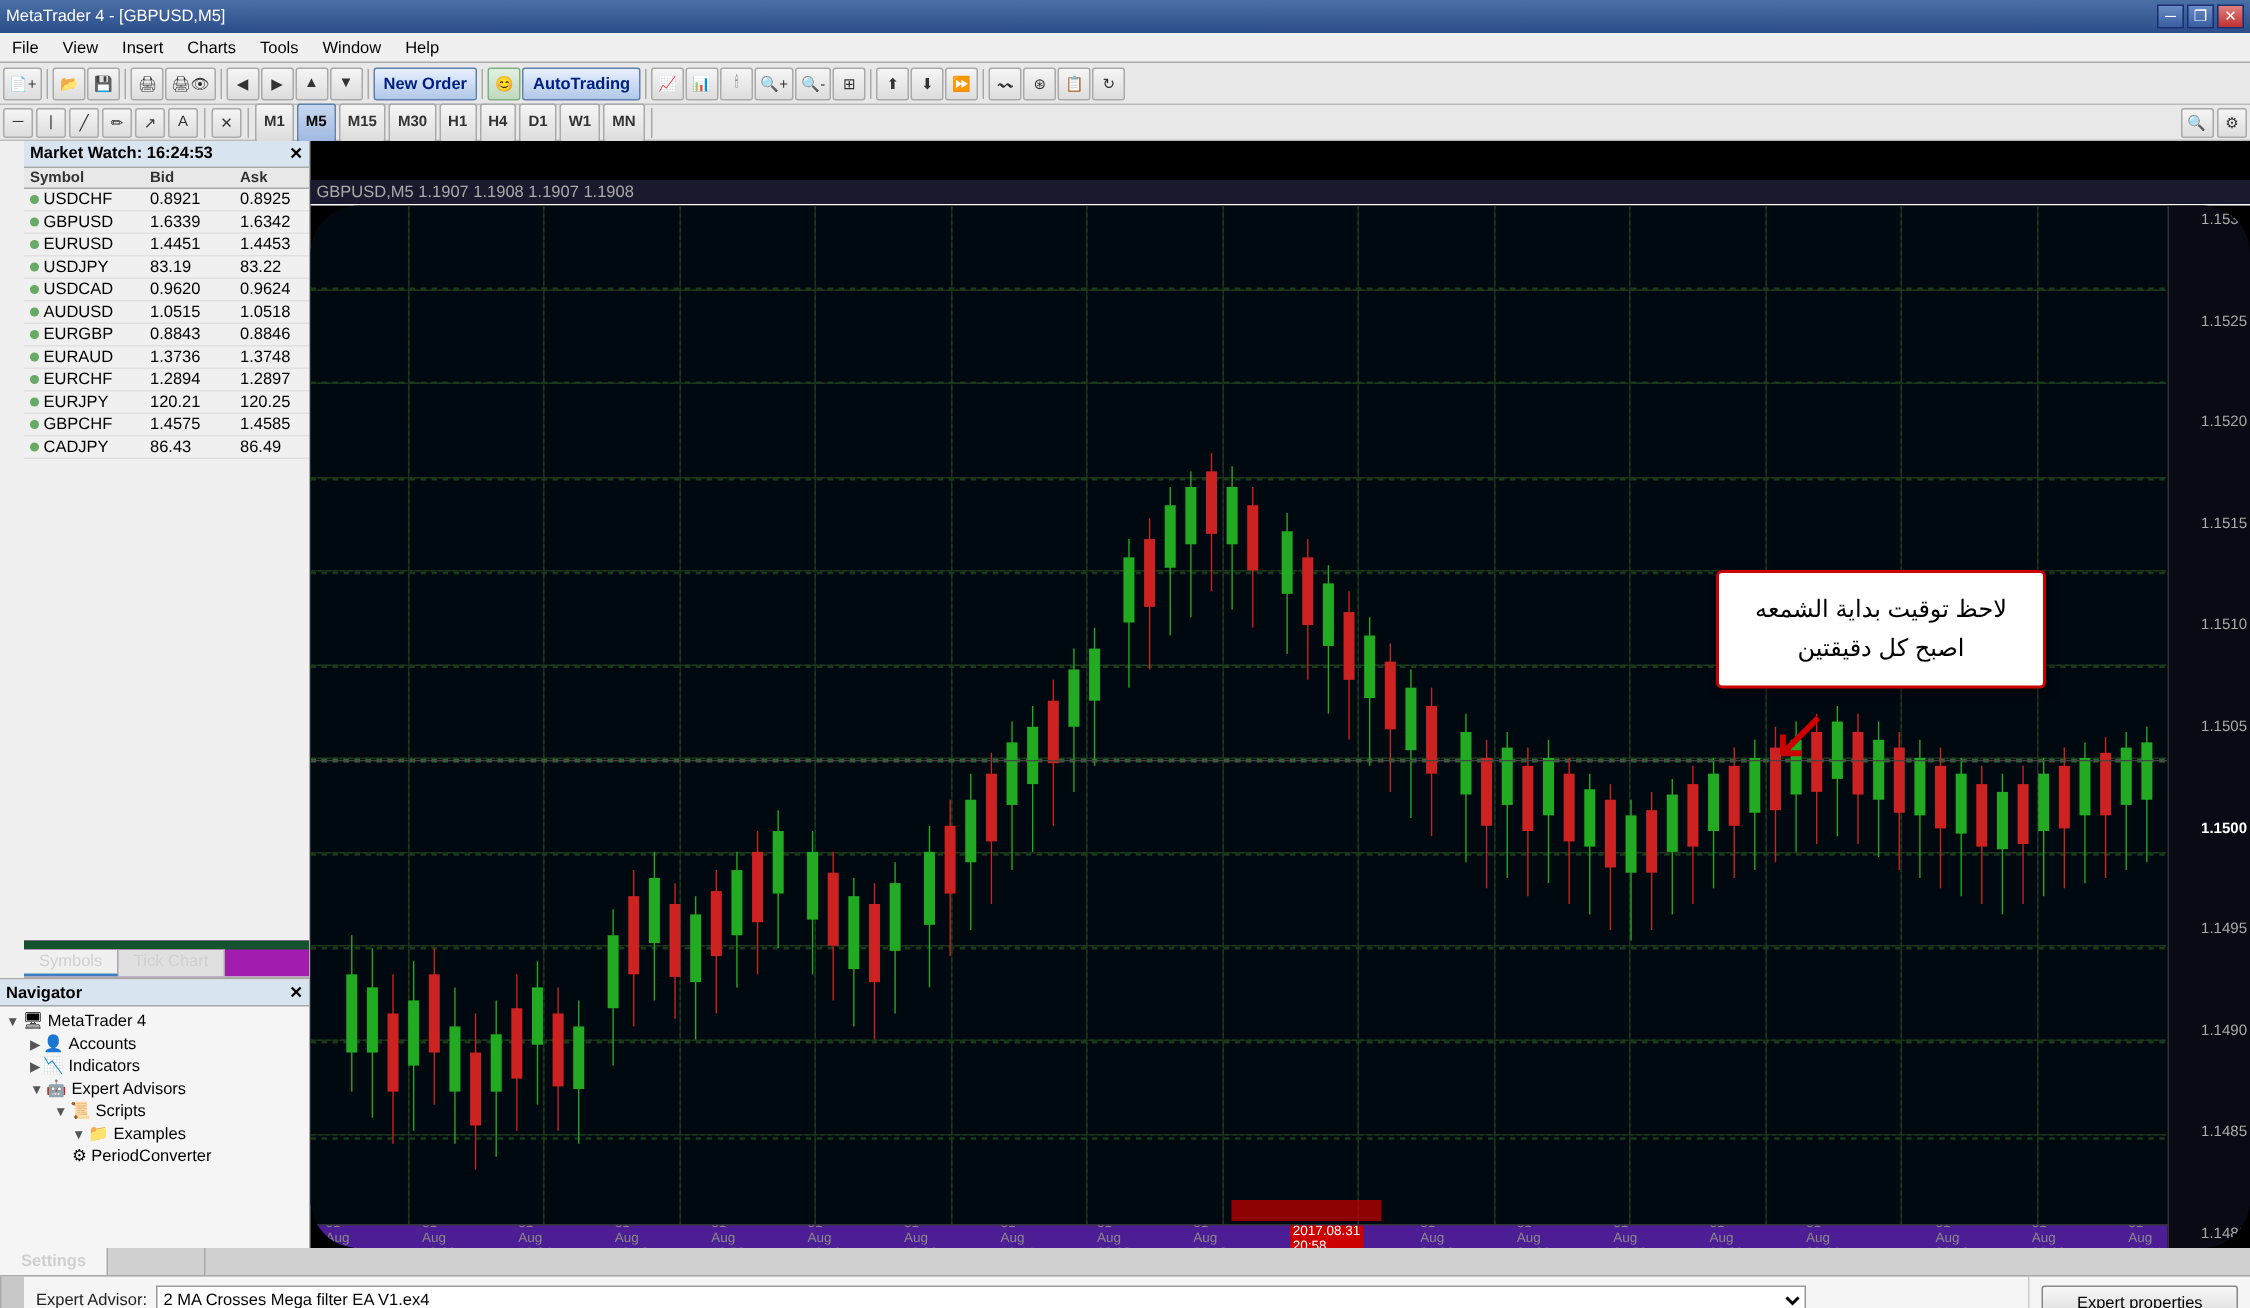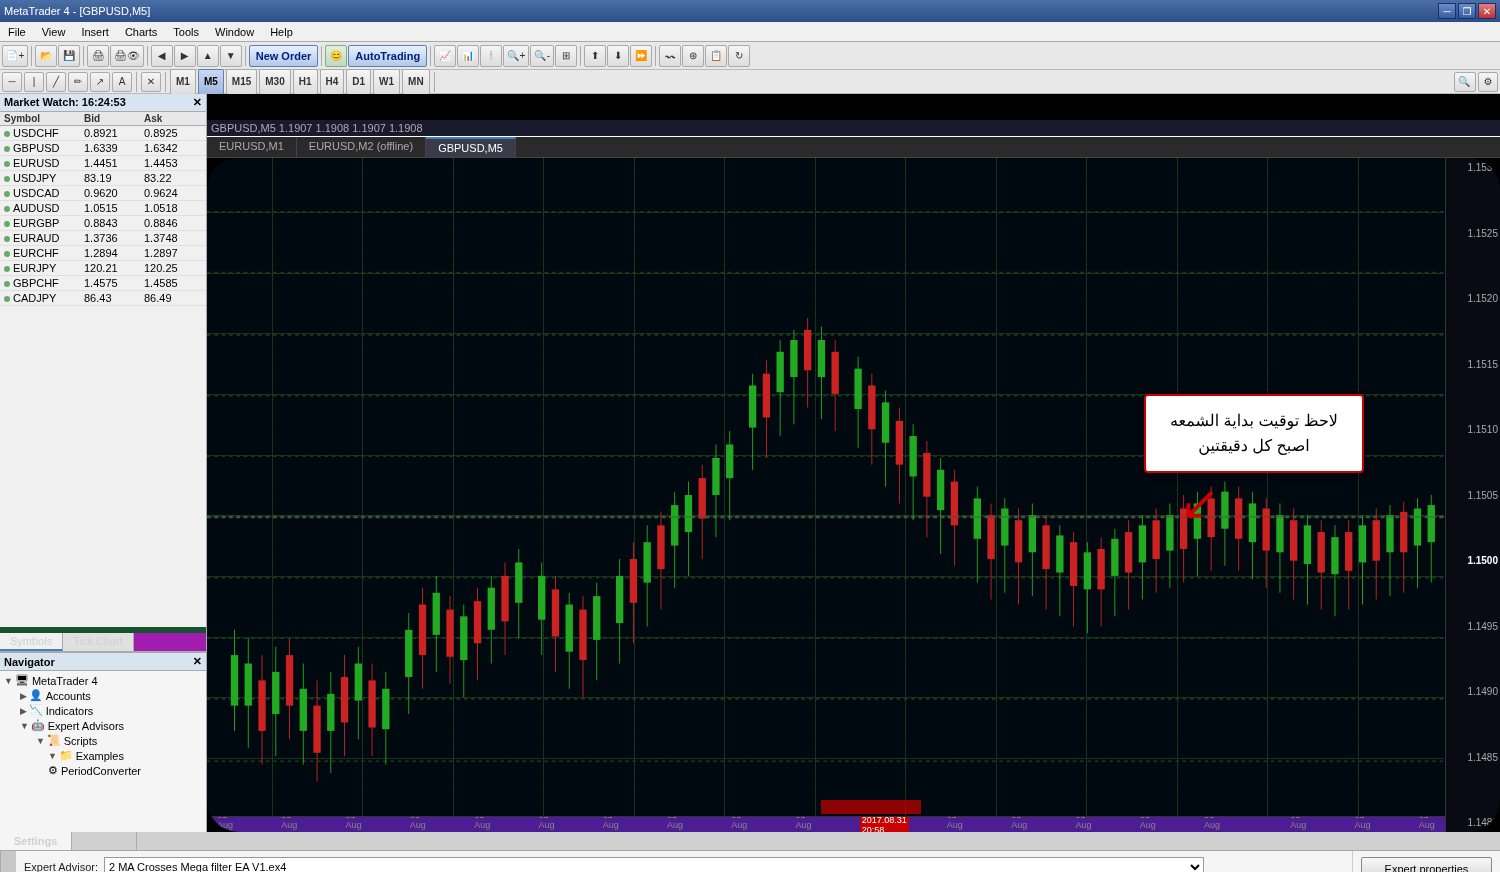--- a/index.html
+++ b/index.html
@@ -129,20 +129,21 @@
       flex-direction: column;
     }
 
     
     #market-watch {
       flex: 1;
       border-bottom: 1px solid #aaa;
       display: flex;
       flex-direction: column;
       overflow: hidden;
+      margin-left: 16px;
     }
     #market-watch-header {
       background: #d8e4f0;
       border-bottom: 1px solid #aaa;
       padding: 2px 4px;
       font-weight: bold;
       font-size: 11px;
       color: #000;
       display: flex;
       justify-content: space-between;
@@ -637,25 +638,20 @@
           </div>
         </div>
       </div>
     </div>
   </div>
 
   <div id="chart-area">
     <div id="chart-header">
       <span>GBPUSD,M5 1.1907 1.1908 1.1907 1.1908</span>
     </div>
-    <div id="chart-tabs">
-      <div class="chart-tab">EURUSD,M1</div>
-      <div class="chart-tab">EURUSD,M2 (offline)</div>
-      <div class="chart-tab active">GBPUSD,M5</div>
-    </div>
     <div id="chart-canvas">
 
       <div class="grid-line-h" style="top:8%"></div>
       <div class="grid-line-h" style="top:17%"></div>
       <div class="grid-line-h" style="top:26%"></div>
       <div class="grid-line-h" style="top:35%"></div>
       <div class="grid-line-h" style="top:44%"></div>
       <div class="grid-line-h" style="top:53%"></div>
       <div class="grid-line-h" style="top:62%"></div>
       <div class="grid-line-h" style="top:71%"></div>

